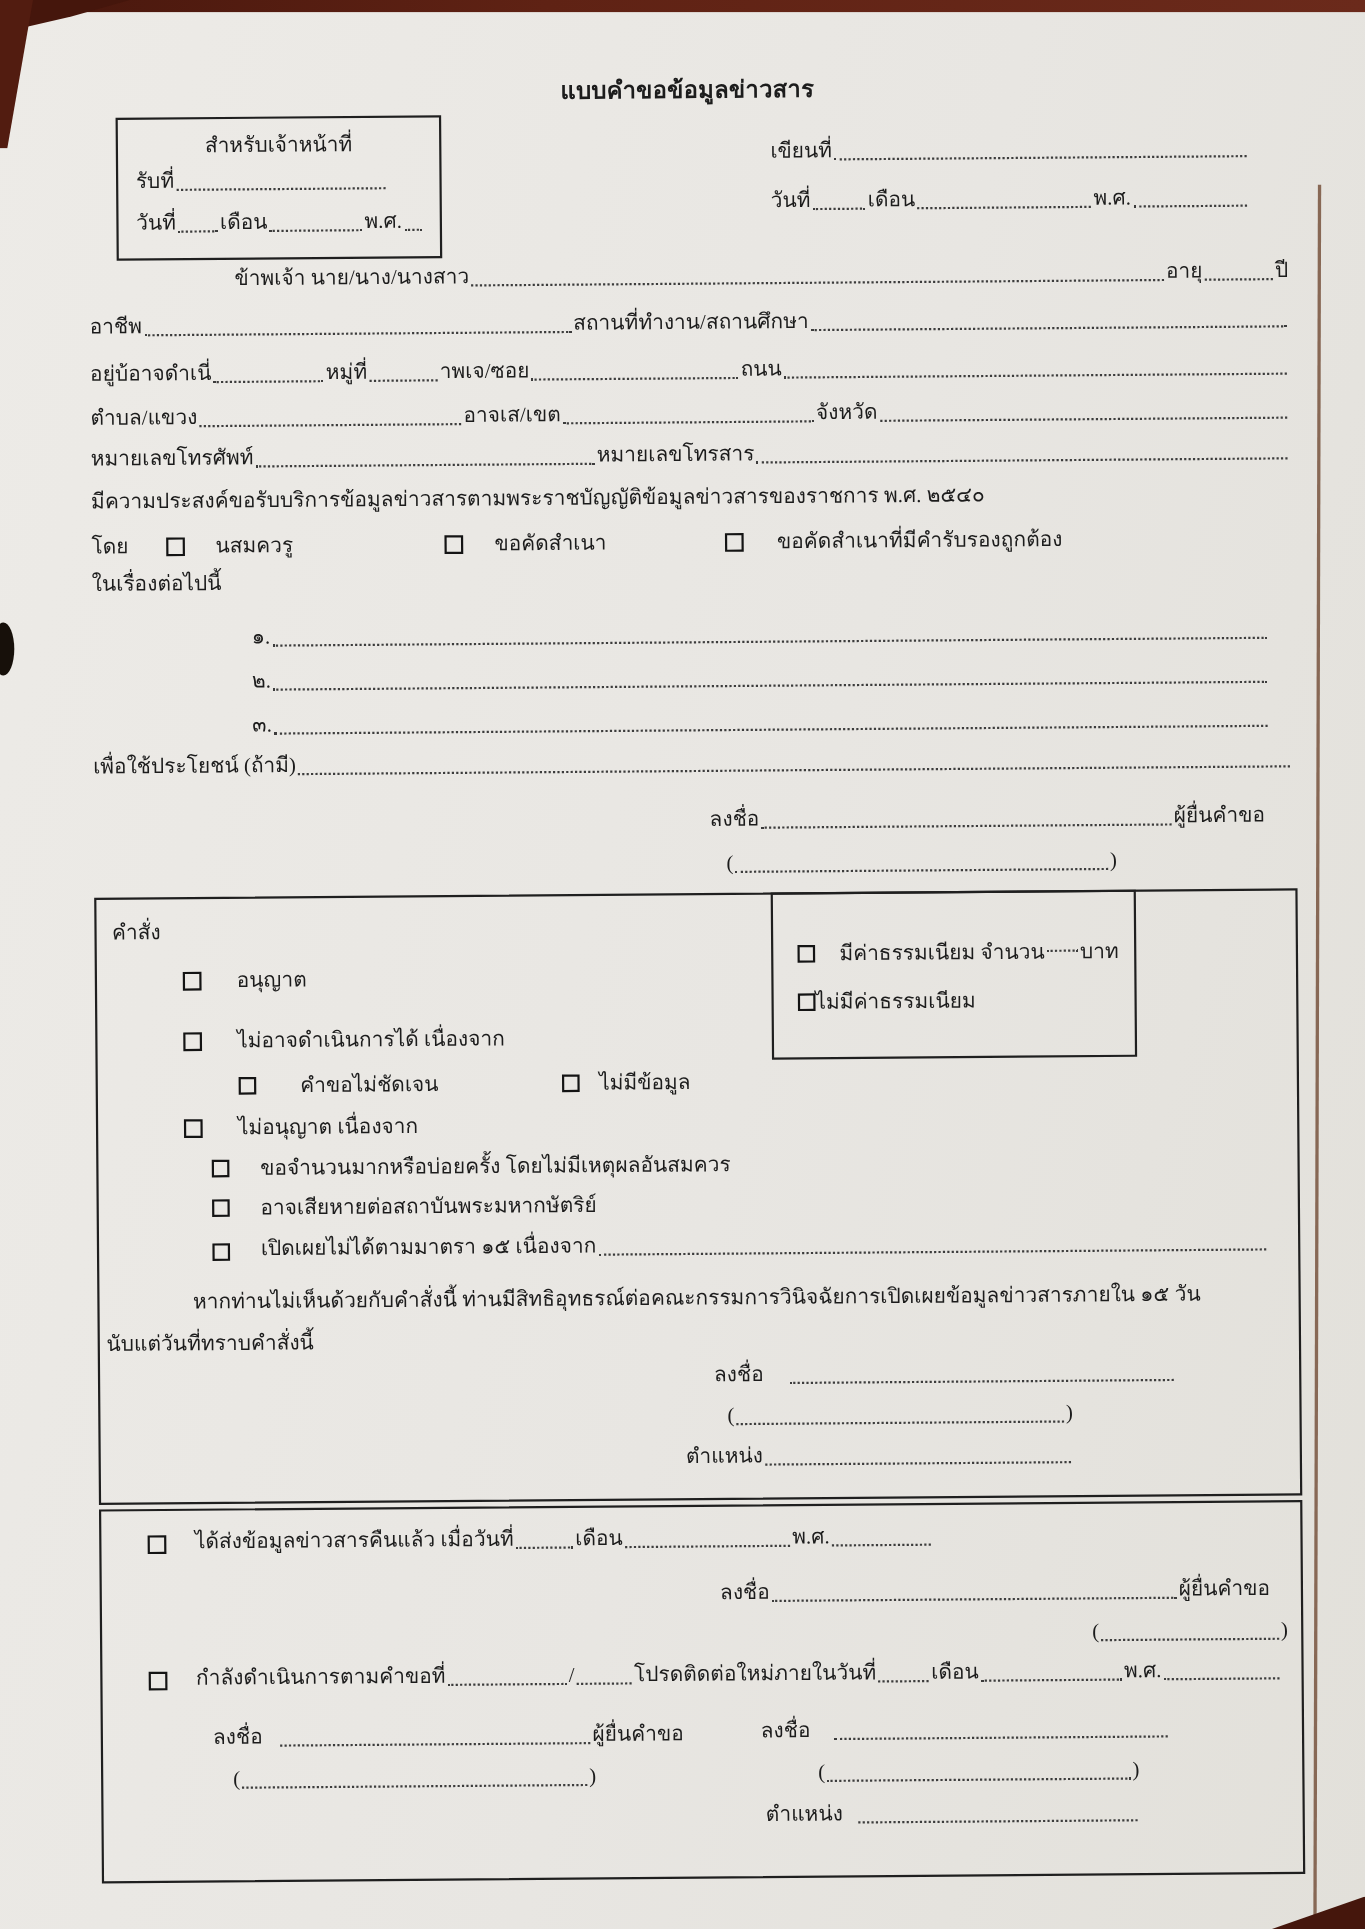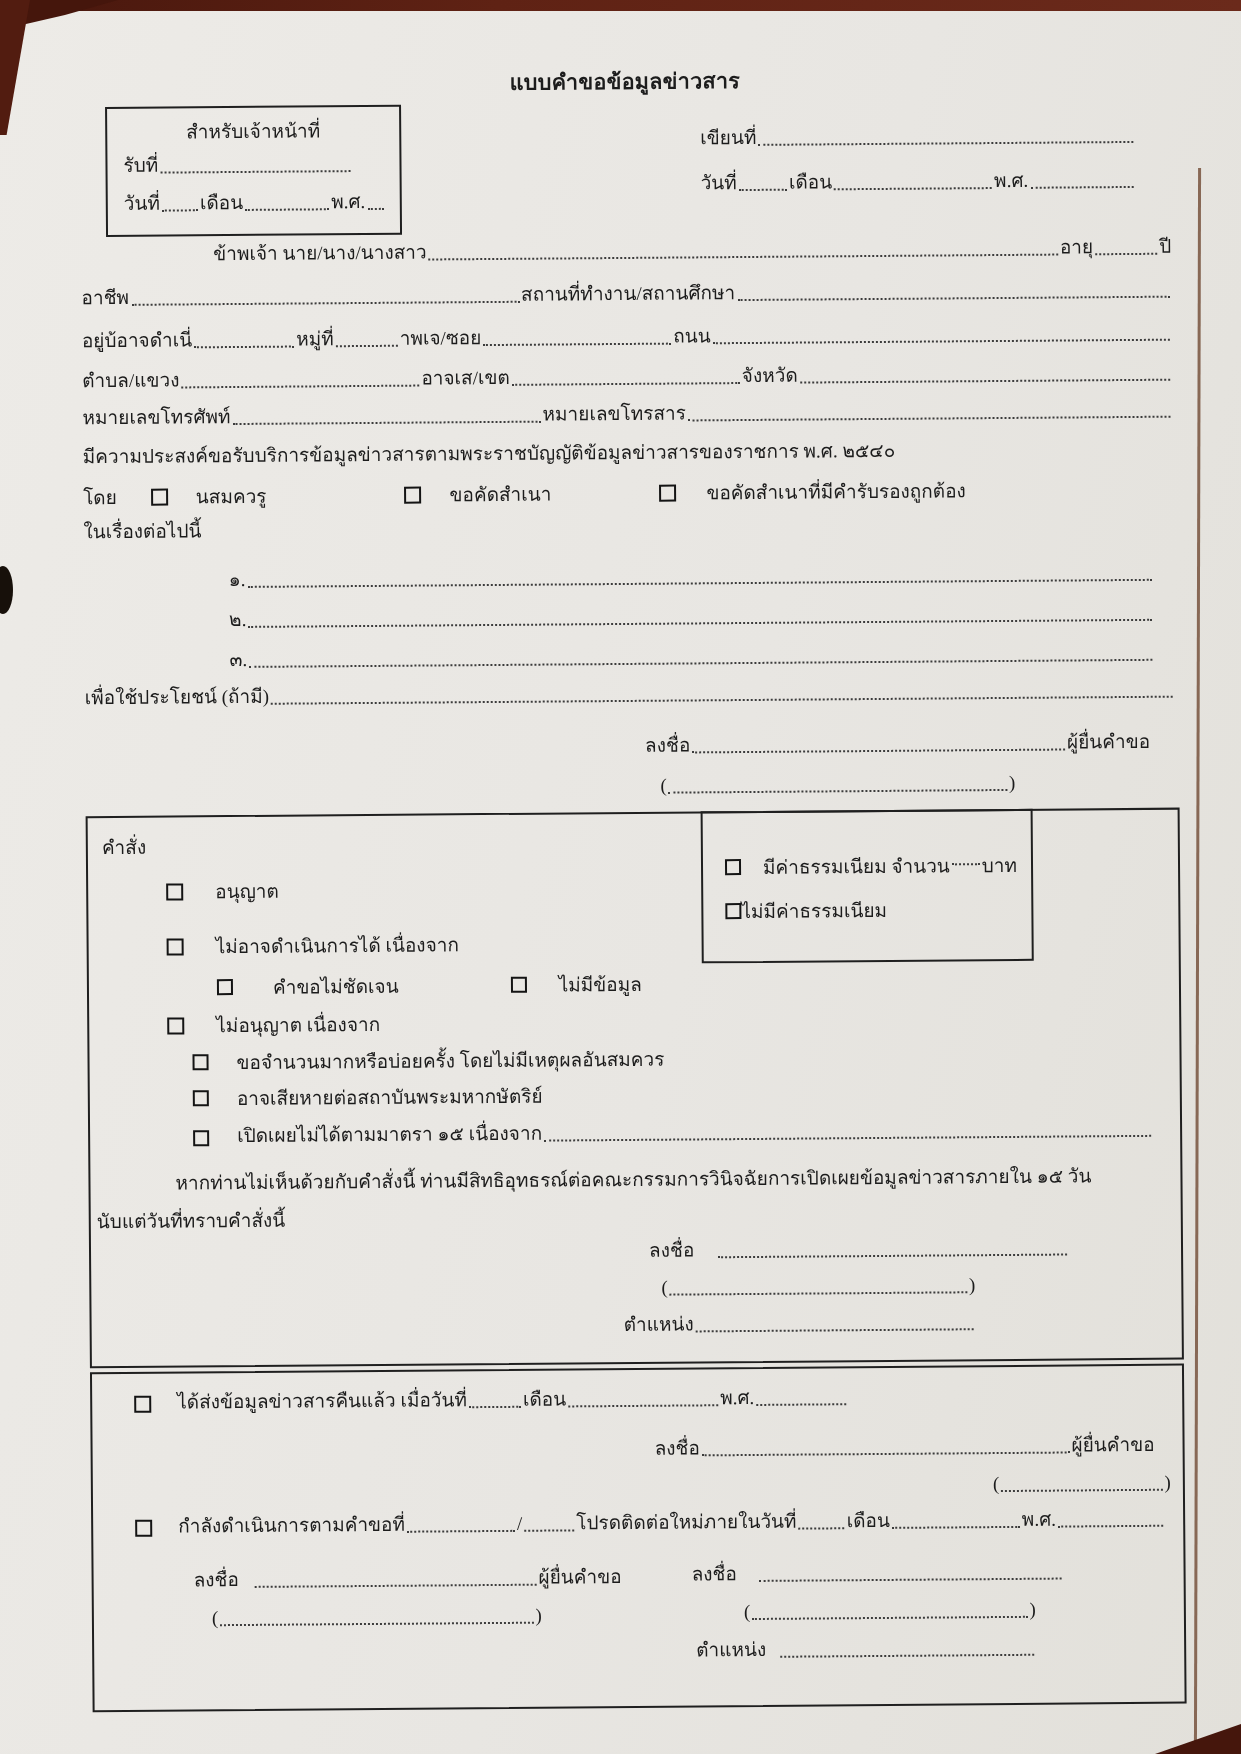--- a/index.html
+++ b/index.html
@@ -196,21 +196,21 @@
 
       <div class="row" style="left:78px; top:119px; align-items:center;">
         <span class="cb"></span>
         <span style="margin-left:32px;">ไม่อาจดำเนินการได้  เนื่องจาก</span>
       </div>
 
       <div class="row" style="left:128px; top:160px; align-items:center;">
         <span class="cb small"></span>
         <span style="margin-left:40px;">คำขอไม่ชัดเจน</span>
         <span class="cb small" style="margin-left:112px;"></span>
-        <span style="margin-left:32px;font-family:Liberation Serif, serif;">ไม่มีข้อมูล</span>
+        <span style="margin-left:18px;font-family:Liberation Serif, serif;">ไม่มีข้อมูล</span>
       </div>
 
       <div class="row" style="left:78px; top:198px; align-items:center;">
         <span class="cb"></span>
         <span style="margin-left:32px;">ไม่อนุญาต  เนื่องจาก</span>
       </div>
 
       <div class="row" style="left:103px; top:235px; align-items:center;">
         <span class="cb small"></span>
         <span style="margin-left:28px;">ขอจำนวนมากหรือบ่อยครั้ง โดยไม่มีเหตุผลอันสมควร</span>

